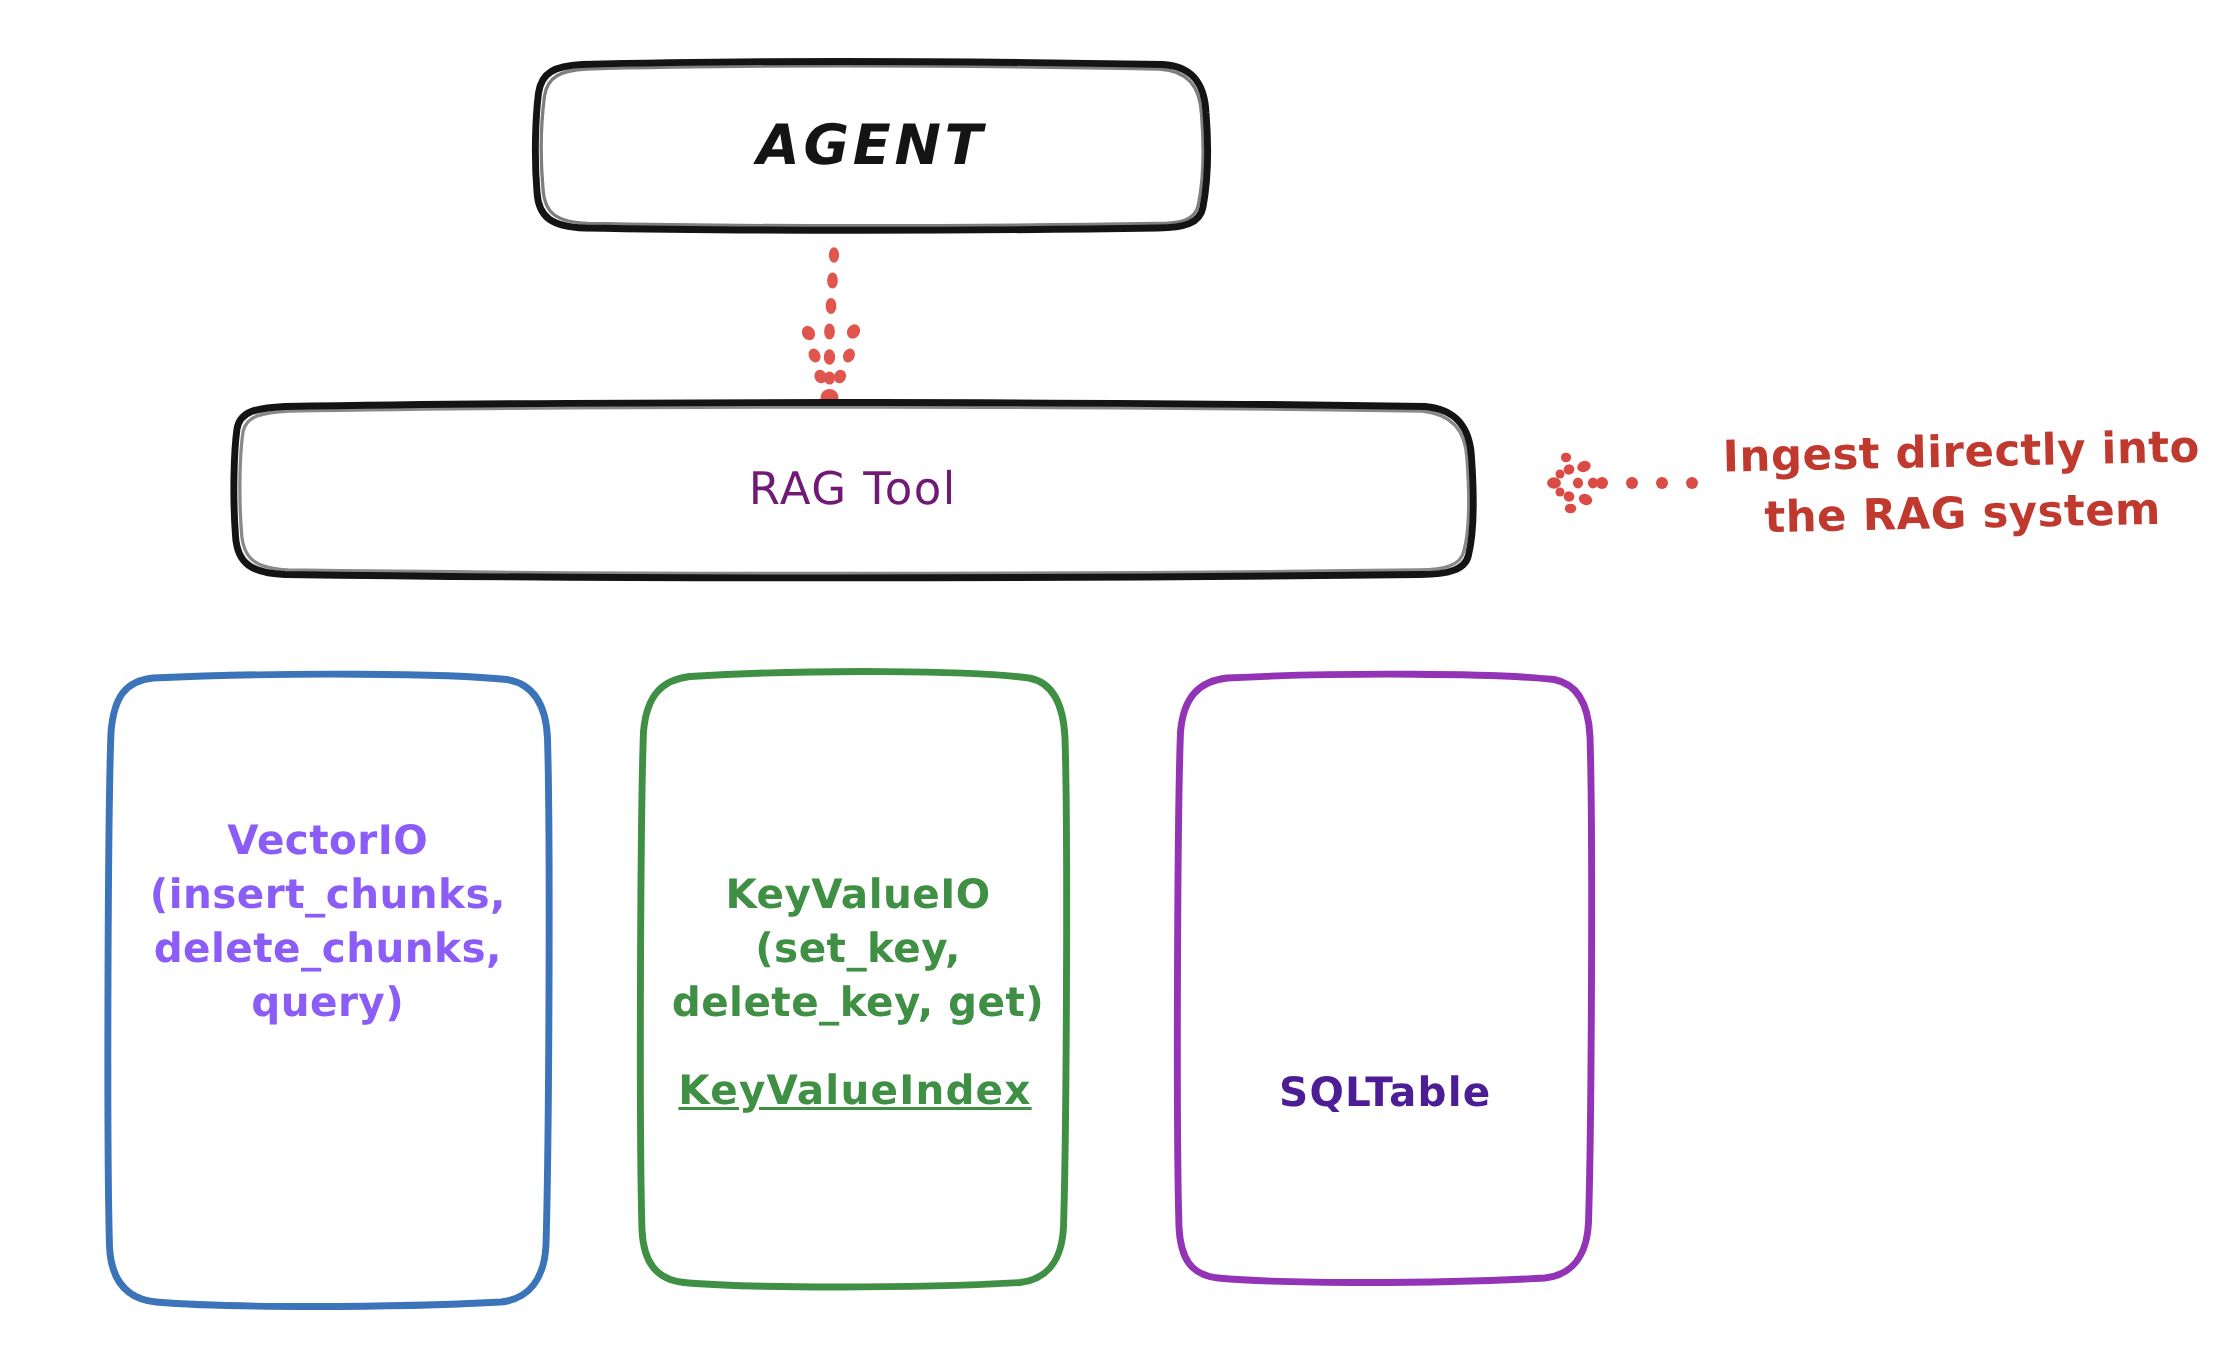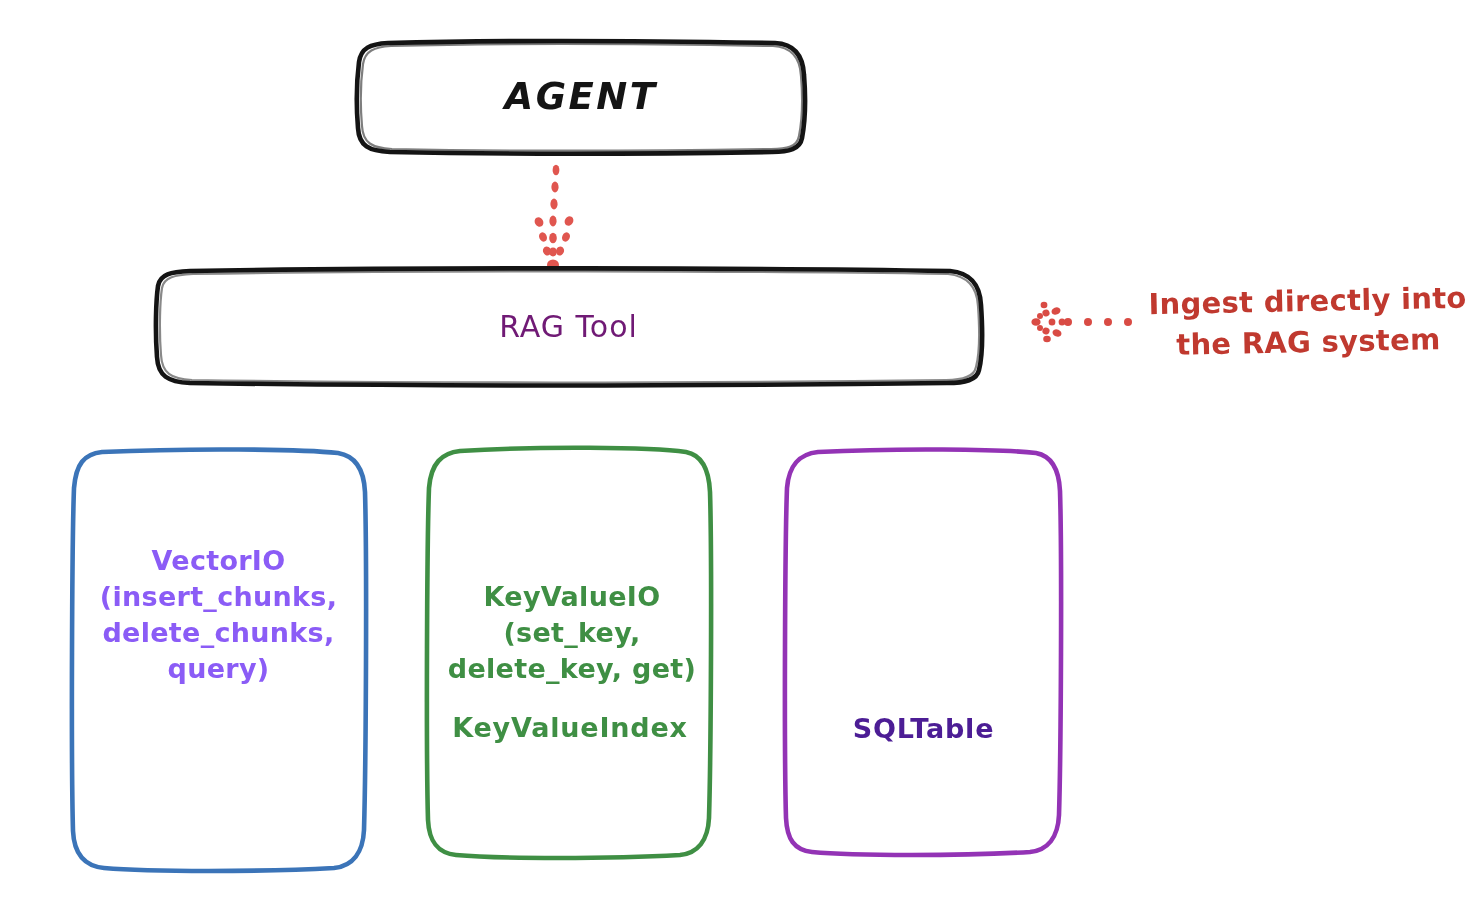--- a/index.html
+++ b/index.html
@@ -67,21 +67,21 @@
   .idx-text {
     position: absolute;
     text-align: center;
     font-size: 27px;
     font-weight: 600;
     letter-spacing: 0.8px;
   }
   #vector-io-text  { left: 72px;  top: 543px; width: 293px; color: #8b5cf6; }
   #vector-idx-text { left: 72px;  top: 742px; width: 293px; color: #3b74b8; }
   #kv-io-text      { left: 426px; top: 551px; width: 292px; color: #3f8f44; margin-top: 28px; }
-  #kv-idx-text     { left: 426px; top: 712px; width: 288px; color: #3f8f44; }
+  #kv-idx-text     { left: 426px; top: 712px; width: 288px; color: #3f8f44; text-decoration: underline; }
   #rel-io-text     { left: 785px; top: 551px; width: 277px; color: #9333b5; }
   #rel-idx-text    { left: 785px; top: 713px; width: 277px; color: #4c1d95; }
   
   #annotation-text {
     position: absolute;
     left: 1143px; top: 281px; width: 330px;
     font-size: 29px;
     font-weight: 600;
     line-height: 1.42;
     text-align: center;

